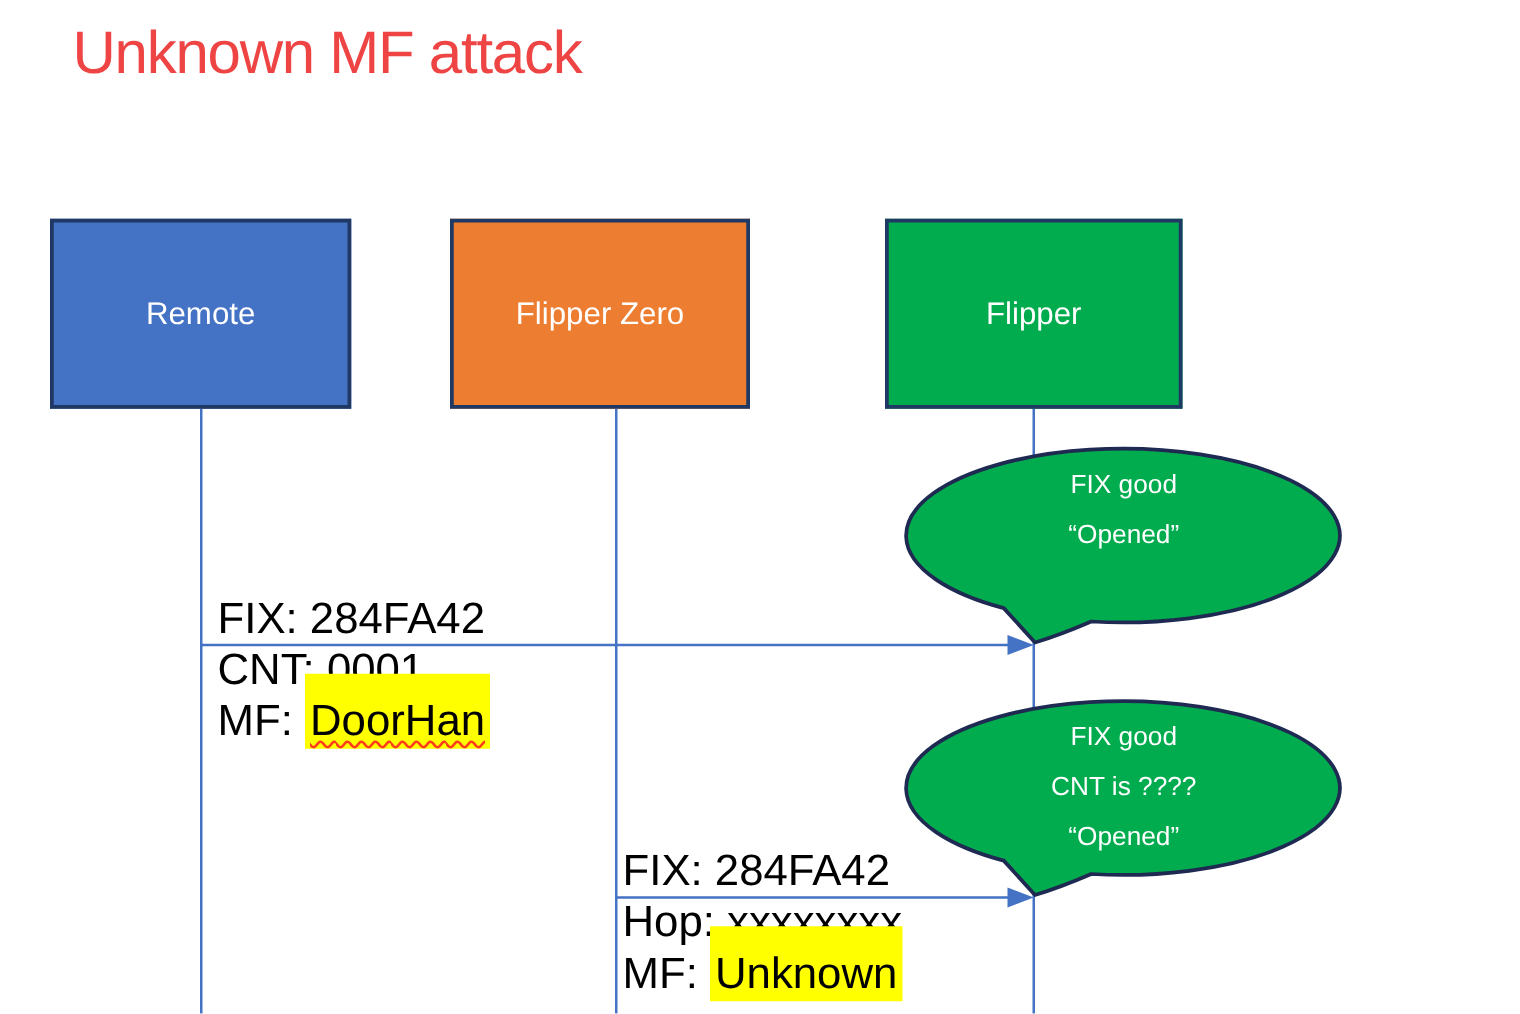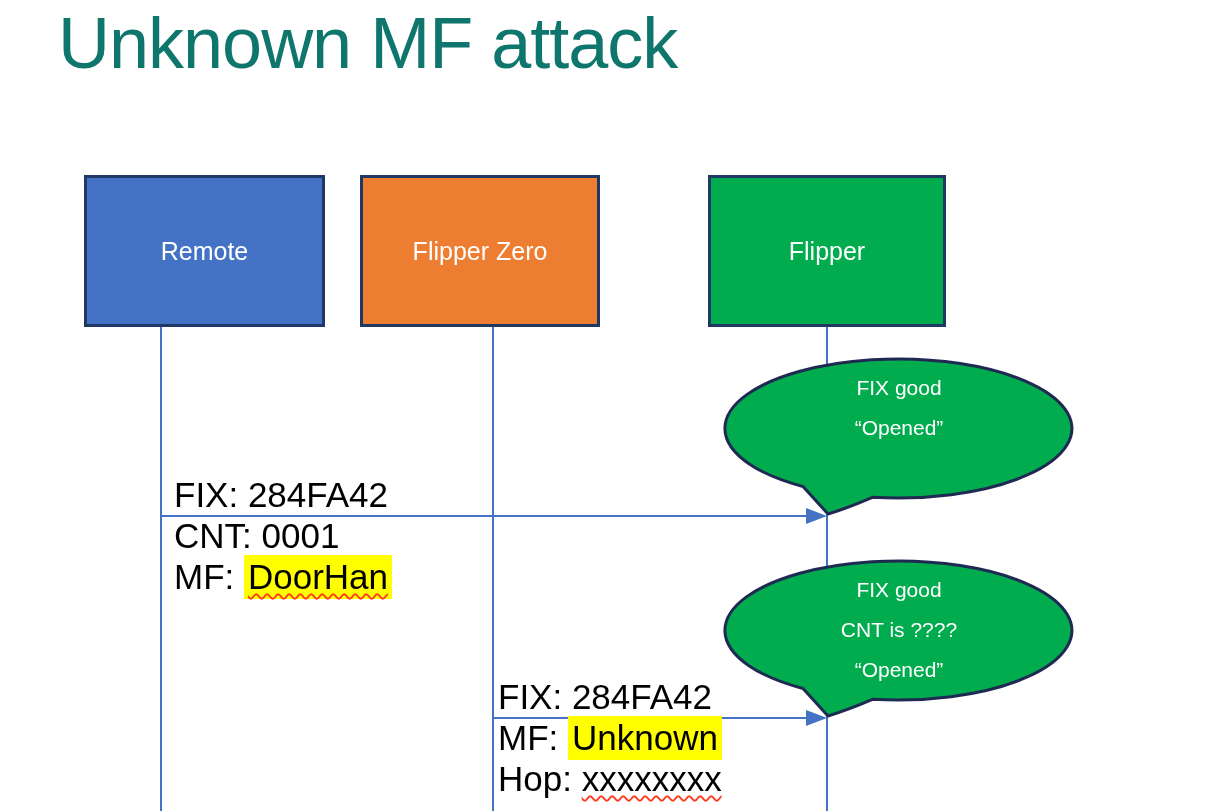--- a/index.html
+++ b/index.html
@@ -1,49 +1,49 @@
 <!DOCTYPE html>
 <html><head>
 <meta charset="utf-8">
 <style>
   html,body { margin:0; padding:0; background:#fff; }
   .slide {
     position:relative; width:1216px; height:811px; background:#ffffff;
     font-family:"Liberation Sans", sans-serif; overflow:hidden;
   }
   .title {
-    position:absolute; left:58px; top:2px; font-size:72px; font-weight:300;
-    color:#0f766e; letter-spacing:-1px; line-height:82px; white-space:nowrap;
+    position:absolute; left:58px; top:2px; font-size:48px; font-weight:300;
+    color:#ef4444; letter-spacing:-1px; line-height:82px; white-space:nowrap;
   }
   .actor {
     position:absolute; top:175px; height:152px; box-sizing:border-box;
     border:3px solid #203864; display:flex; align-items:center; justify-content:center;
     color:#fff; font-size:25px; z-index:2;
   }
-  .actor-remote   { left:40px;  width:241px; background:#4472C4;margin-left:44px; }
+  .actor-remote   { left:40px;  width:241px; background:#4472C4; }
   .actor-flipper  { left:360px; width:240px; background:#ED7D31; }
   .actor-receiver { left:708px; width:238px; background:#00AC4E; }
   .lifeline { position:absolute; top:327px; width:2px; height:484px; background:#4472C4; z-index:1; }
   .lifeline-remote   { left:160px; }
   .lifeline-flipper  { left:492px; }
   .lifeline-receiver { left:826px; }
   .mline { position:absolute; height:2px; background:#4472C4; z-index:2; }
   .mline-1 { left:161px; top:515px; width:646px; }
   .mline-2 { left:493px; top:717px; width:314px; }
   .ahead {
     position:absolute; width:0; height:0; z-index:2;
     border-top:8px solid transparent; border-bottom:8px solid transparent;
     border-left:21px solid #4472C4;
   }
   .ahead-1 { left:806px; top:508px; }
   .ahead-2 { left:806px; top:710px; }
   .msg { position:absolute; font-size:35px; line-height:41px; color:#000; white-space:nowrap; z-index:4; }
   .msg-1 { left:174px; top:474px; }
   .msg-2 { left:498px; top:676px; }
-  .hl { background:#FFFF00; padding:2px 4px 3px 4px; }
+  .hl { background:#FFFF00; padding:18px 4px 3px 4px; }
   .sq {
     text-decoration-line:underline; text-decoration-style:wavy;
     text-decoration-color:#FF3B1D; text-decoration-thickness:2px; text-underline-offset:4px;
   }
   .callout-svg { position:absolute; width:362px; height:172px; z-index:3; }
   .callout-svg-1 { left:718px; top:352px; }
   .callout-svg-2 { left:718px; top:554px; }
   .callout-text {
     position:absolute; left:725px; width:348px; color:#fff; font-size:21px;
     line-height:40px; text-align:center; z-index:4; white-space:nowrap;
@@ -79,22 +79,22 @@
   <div class="ahead ahead-2"></div>
 
   <div class="msg msg-1">
     <div>FIX: 284FA42</div>
     <div>CNT: 0001</div>
     <div><span>MF: </span><span class="hl sq">DoorHan</span></div>
   </div>
 
   <div class="msg msg-2">
     <div>FIX: 284FA42</div>
+    <div><span>Hop: </span><span class="sq">xxxxxxxx</span></div>
     <div><span>MF: </span><span class="hl">Unknown</span></div>
-    <div><span>Hop: </span><span class="sq">xxxxxxxx</span></div>
   </div>
 
   <svg class="callout-svg callout-svg-1" viewBox="0 0 362 172">
     <path d="M 85 134.5 L 110 162 Q 130 156 155 145.2 A 173.5 69.5 0 1 0 85 134.5 Z" fill="#00AC4E" stroke="#1F2A52" stroke-width="3" stroke-linejoin="round"></path>
   </svg>
   <div class="callout-text callout-text-1">
     <div>FIX good</div>
     <div>“Opened”</div>
   </div>
 

